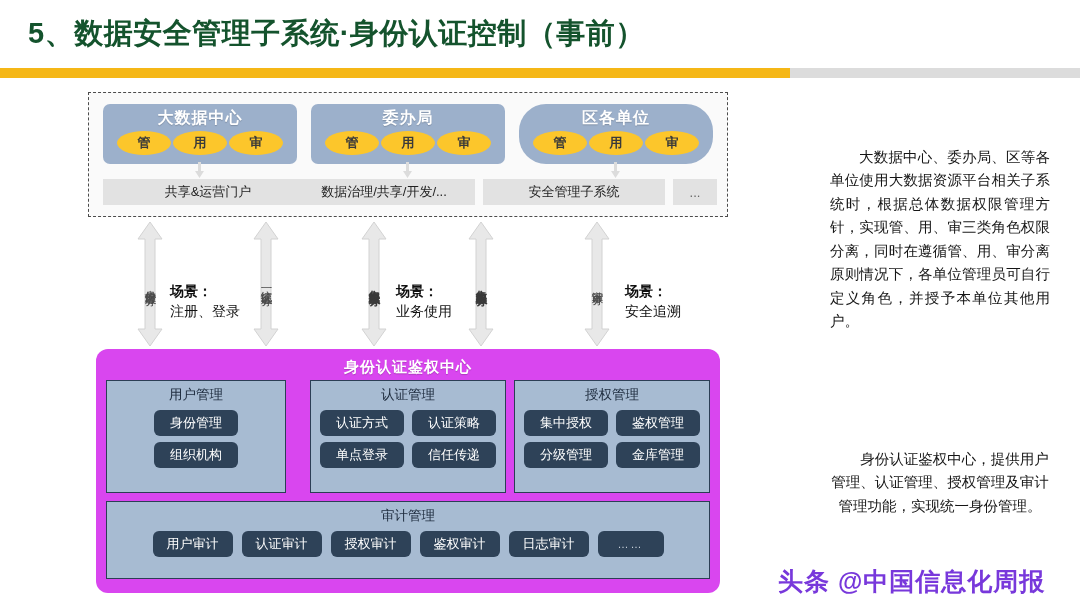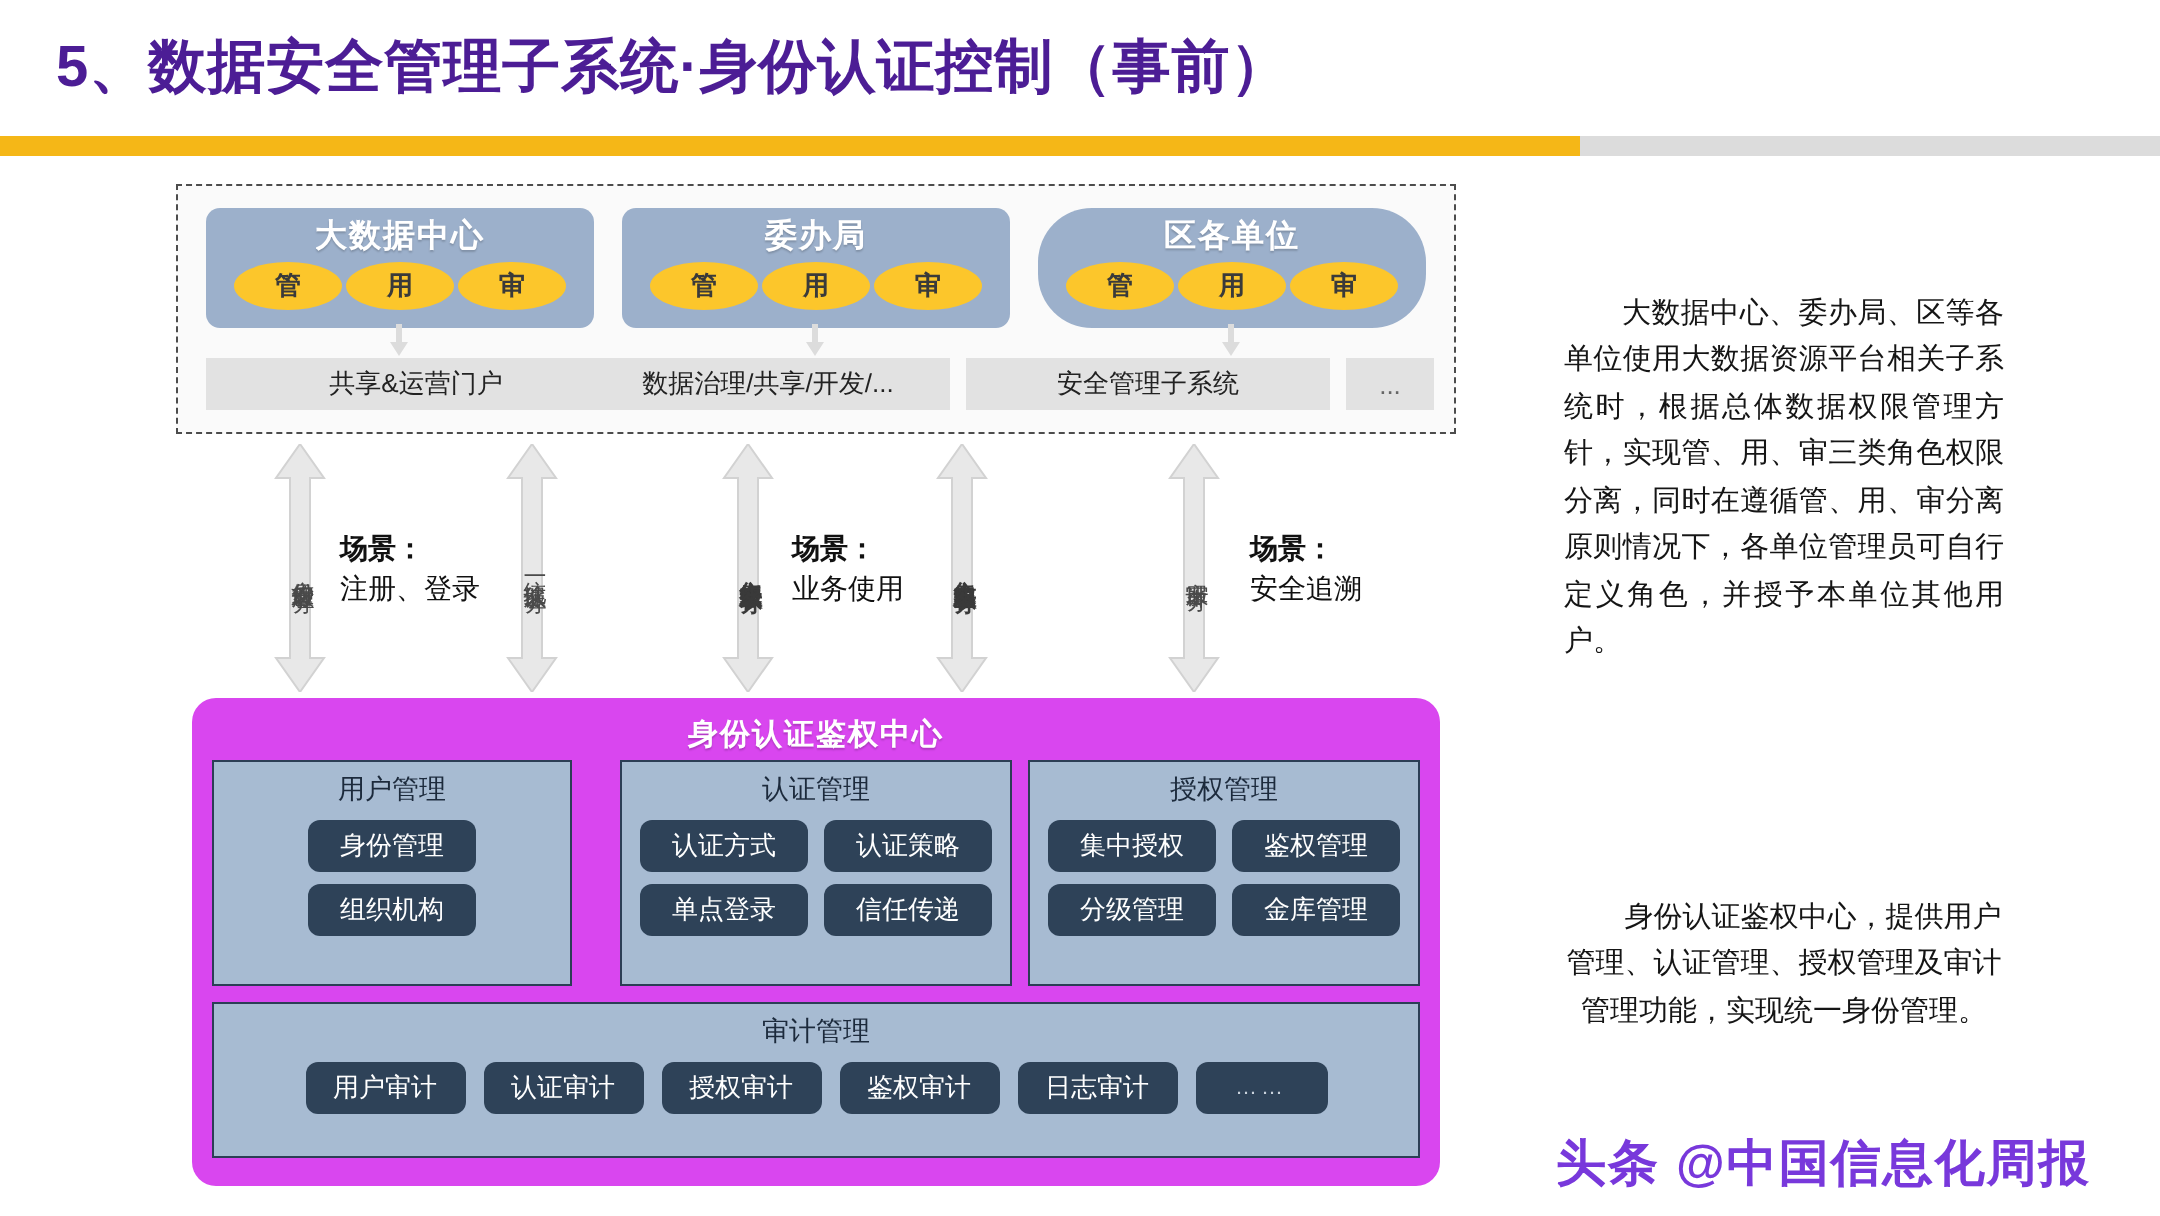--- a/index.html
+++ b/index.html
@@ -7,21 +7,21 @@
     width: 1080px; height: 608px;
     background: #ffffff;
     font-family: "Liberation Sans", "DejaVu Sans", sans-serif;
     overflow: hidden;
   }
   #slide { position: relative; width: 1080px; height: 608px; background: #fff; }
 
   
   .title {
     position: absolute; left: 28px; top: 14px;
-    font-size: 29px; font-weight: bold; color: #4c1d95;
+    font-size: 29px; font-weight: bold; color: #14532d;
     letter-spacing: 0.5px; white-space: nowrap;
   }
   .accent-track {
     position: absolute; left: 0; top: 68px; width: 1080px; height: 10px;
     background: #dcdcdc;
   }
   .accent-fill {
     position: absolute; left: 0; top: 0; height: 10px; width: 790px;
     background: #F5B717;
   }
@@ -75,21 +75,21 @@
     display: flex; align-items: center; justify-content: center;
     font-size: 11.5px; color: #3a3a3a; letter-spacing: 1px;
     font-weight: bold;
   }
   .vlabel.thin { font-weight: normal; color: #4a4a4a; }
   .scenario {
     position: absolute; top: 42px;
     font-size: 14px; color: #111; line-height: 1.45;
     white-space: nowrap;
   }
-  .scenario b { font-weight: bold; display: block; }
+  .scenario b { font-weight: bold; display: block; margin-top: 17px; }
   .scenario span { display: block; }
 
   
   .panel {
     position: absolute; left: 96px; top: 349px; width: 624px; height: 244px;
     background: #d946ef; border-radius: 12px;
   }
   .panel-title {
     position: absolute; left: 0; top: 9px; width: 624px;
     text-align: center; color: #ffffff;
@@ -123,21 +123,21 @@
   #grp-auth   { left: 214px; top: 31px; width: 196px; height: 113px; }
   #grp-autho  { left: 418px; top: 31px; width: 196px; height: 113px; }
   #grp-audit  { left: 10px;  top: 152px; width: 604px; height: 78px; }
 
   #grp-audit .chip-grid { gap: 15px 9px; padding-top: 6px; }
 
   
   .rtext {
     position: absolute; width: 220px;
     font-size: 14.5px; color: #151515; line-height: 1.62;
-    text-align: justify; text-justify: inter-ideograph;
+    text-align: justify; text-justify: inter-ideograph; margin-left: 48px;
   }
   #para1 { left: 782px; top: 146px; }
   #para2 { left: 782px; top: 448px; text-align: center; }
   .rtext .indent { text-indent: 2em; display: block; }
 
   
   .watermark {
     position: absolute; left: 778px; top: 565px;
     font-size: 25px; font-weight: bold; color: #6d28d9;
     letter-spacing: 1px; white-space: nowrap;

